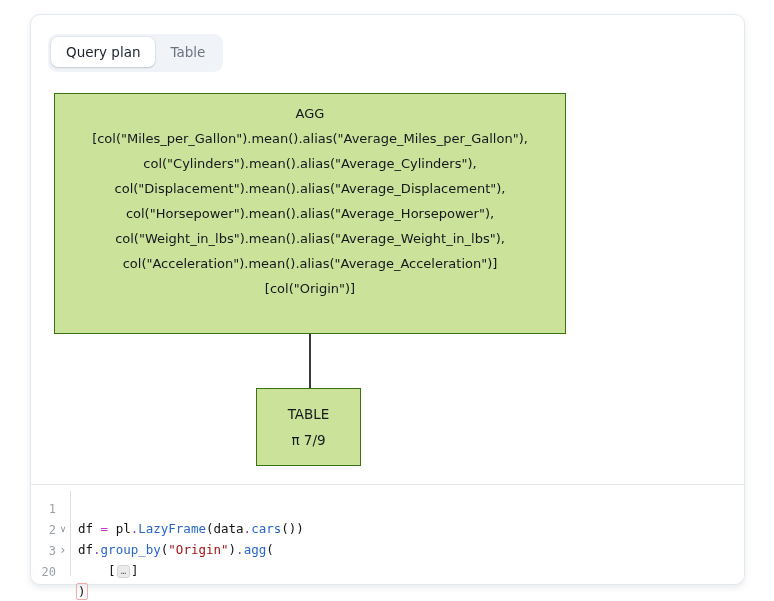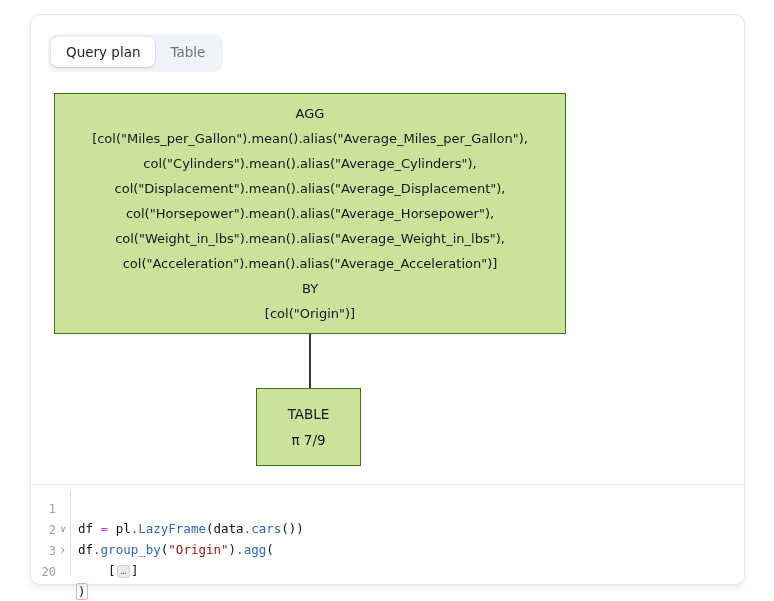--- a/index.html
+++ b/index.html
@@ -68,21 +68,20 @@
 
   <div class="diagram">
     <div class="node node-agg" id="agg-node">
         <div class="nline">AGG</div>
         <div class="nline">[col("Miles_per_Gallon").mean().alias("Average_Miles_per_Gallon"),</div>
         <div class="nline">col("Cylinders").mean().alias("Average_Cylinders"),</div>
         <div class="nline">col("Displacement").mean().alias("Average_Displacement"),</div>
         <div class="nline">col("Horsepower").mean().alias("Average_Horsepower"),</div>
         <div class="nline">col("Weight_in_lbs").mean().alias("Average_Weight_in_lbs"),</div>
         <div class="nline">col("Acceleration").mean().alias("Average_Acceleration")]</div>
-        <div class="nline">BY</div>
         <div class="nline">[col("Origin")]</div>
       </div>
     <div class="edge-line"></div>
     <div class="node node-table" id="table-node">
         <div class="nline">TABLE</div>
         <div class="nline">π 7/9</div>
       </div>
   </div>
 
   <div class="divider"></div>

